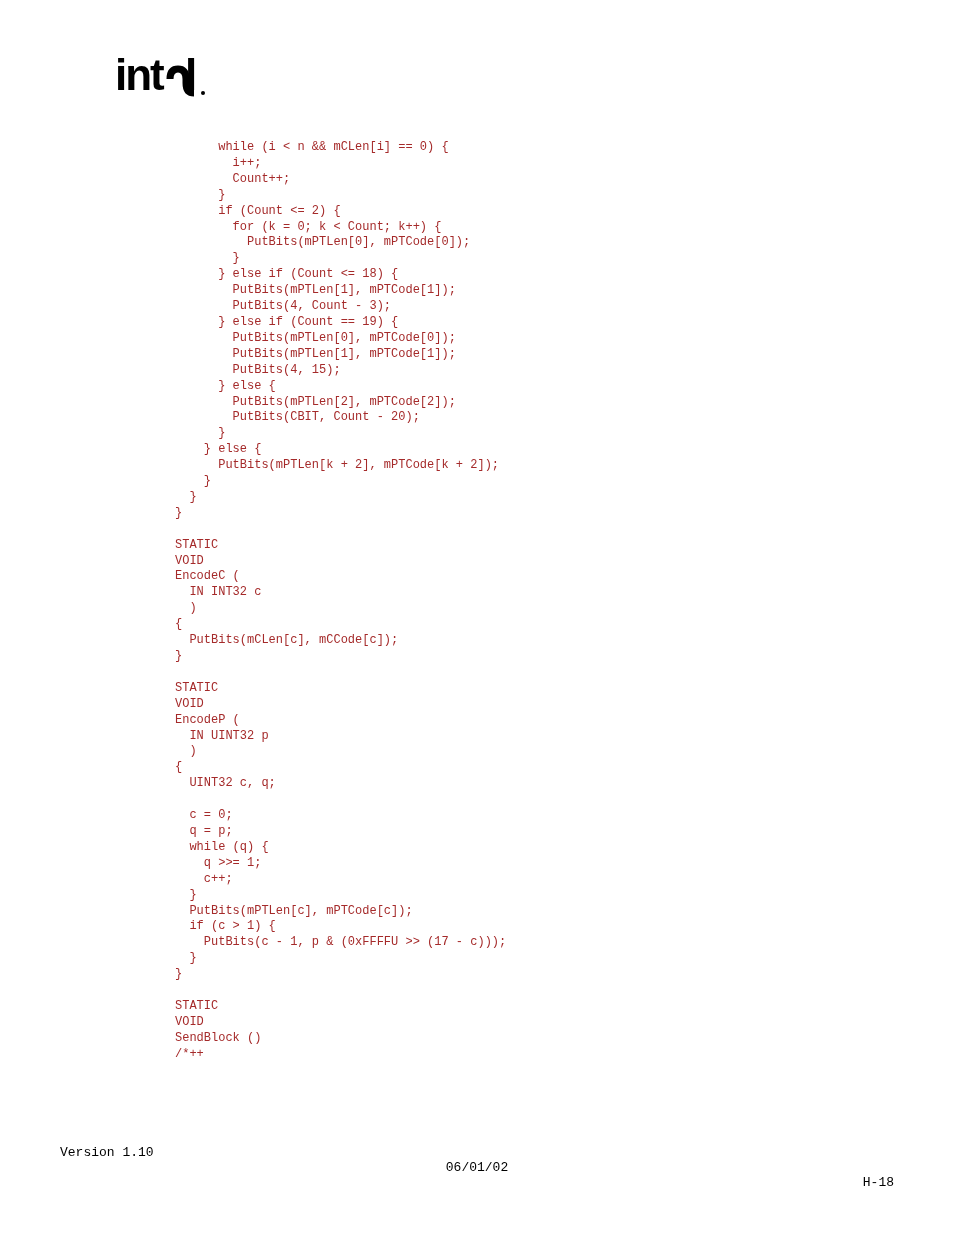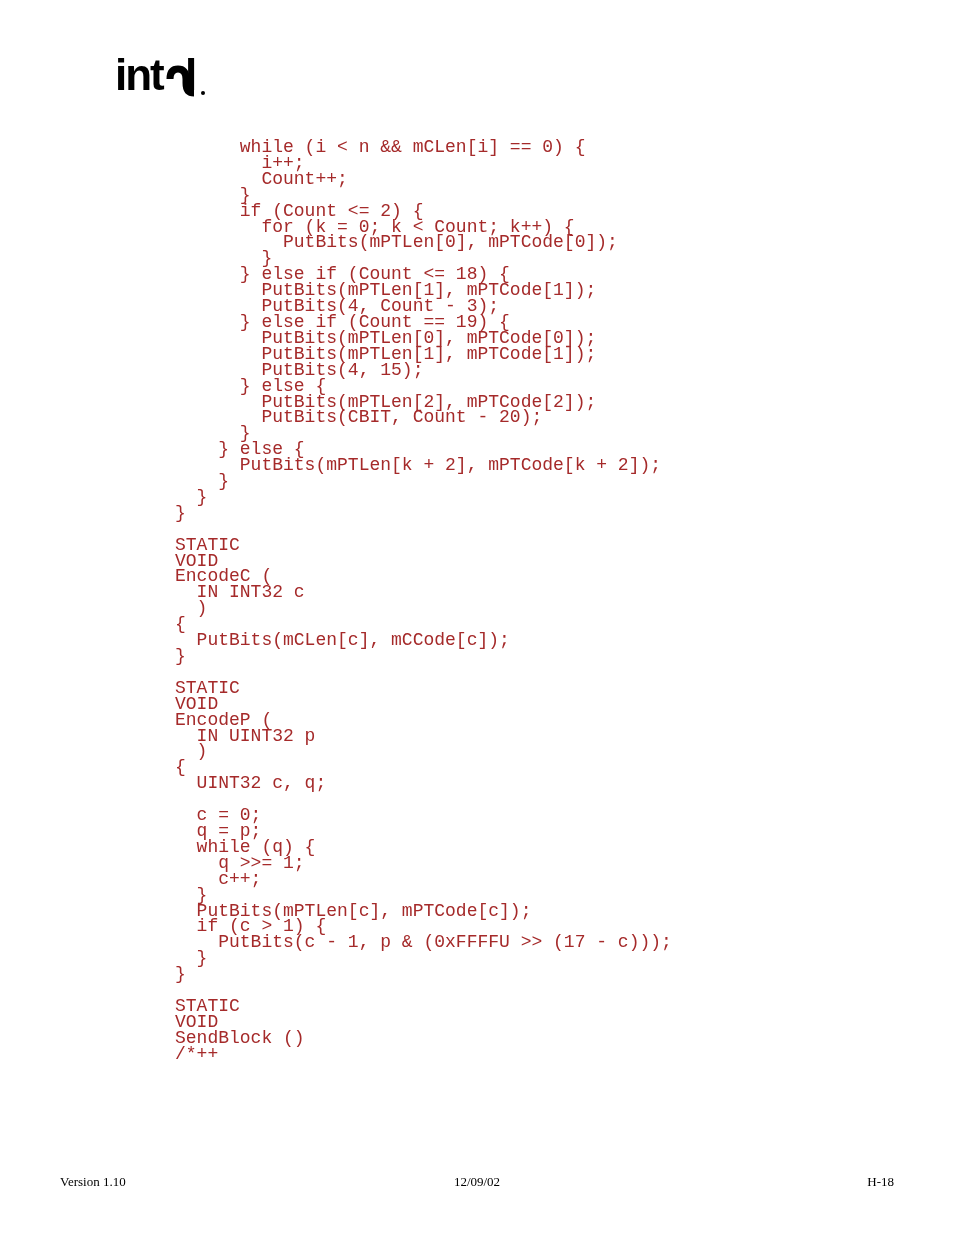--- a/index.html
+++ b/index.html
@@ -23,36 +23,37 @@
     font-weight: bold;
     font-size: 42px;
     color: #000;
     letter-spacing: -1px;
     margin-left: 55px;
     margin-bottom: 40px;
   }
   .logo svg { display: block; }
   .code-block {
     font-family: "Courier New", Courier, monospace;
-    font-size: 18px;
+    font-size: 12px;
     line-height: 15.9px;
     color: #a52a2a;
     white-space: pre;
     margin-left: 115px;
   }
   .footer {
     position: absolute;
     bottom: 45px;
     left: 60px;
     right: 60px;
     display: flex;
     justify-content: space-between;
-    font-family: Liberation Serif, serif;
+    font-family: Liberation Mono, monospace;
     font-size: 13px;
     color: #000;
+    flex-direction: column;
   }
   .footer > div { flex: 1; }
   .footer .left { text-align: left; }
   .footer .center { text-align: center; }
   .footer .right { text-align: right; }
 </style>
 </head>
 <body>
 
 <div class="page">
@@ -120,17 +121,17 @@
   }
 }
 
 STATIC
 VOID
 SendBlock ()
 /*++</div>
 
   <div class="footer">
     <div class="left">Version 1.10</div>
-    <div class="center">12/09/02</div>
+    <div class="center">06/01/02</div>
     <div class="right">H-18</div>
   </div>
 
 </div>
 
 </body></html>

